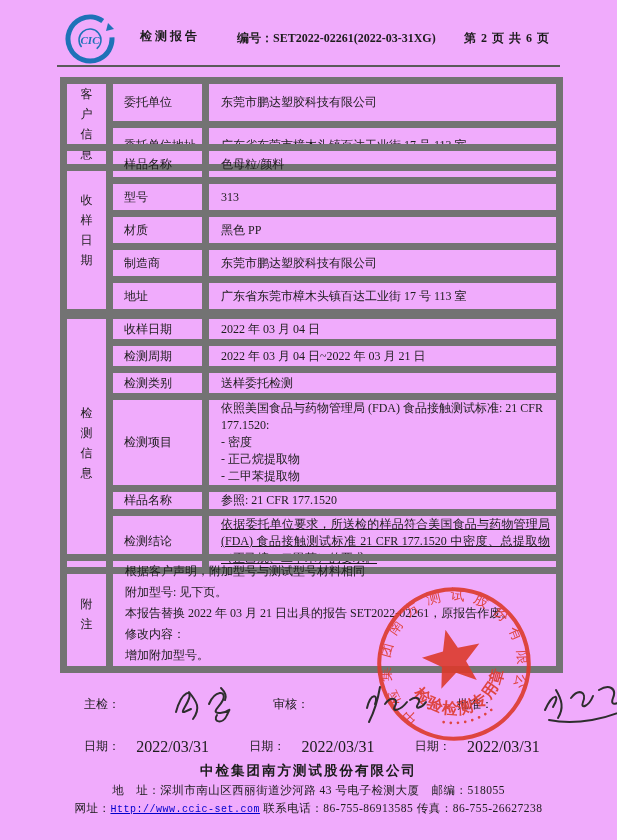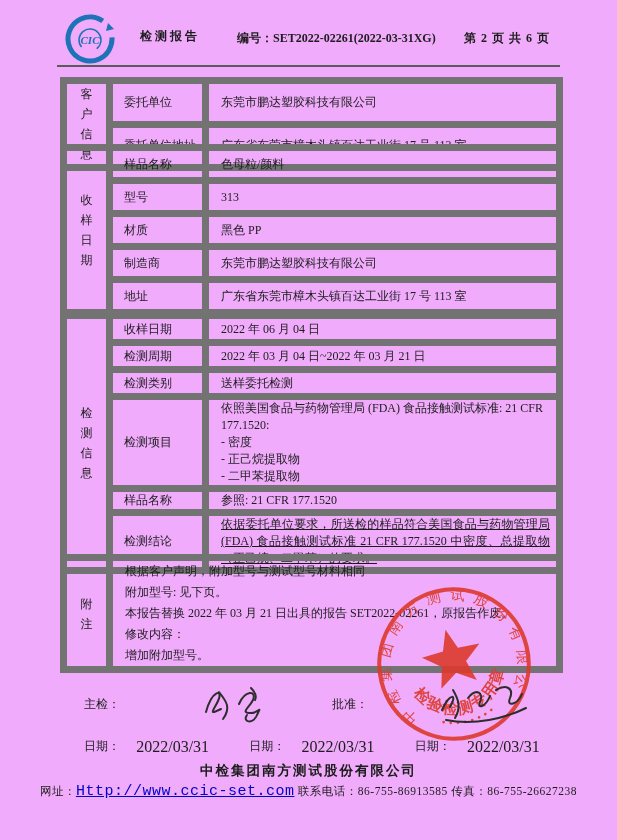--- a/index.html
+++ b/index.html
@@ -31,21 +31,21 @@
   .date-cols{margin-top:8px;}
   .date-col{flex:1;display:flex;align-items:flex-start;}
   .date-val{flex:1;text-align:center;font-size:16px;}
   .sig-svg path{fill:none;stroke:#2d2d2d;stroke-width:2;stroke-linecap:round;stroke-linejoin:round;}
   
   .stamp{left:371px;top:581px;z-index:5;opacity:.9;transform:rotate(-14deg);}
   
   .footer{left:0;top:762px;width:617px;text-align:center;}
   .f-company{font-size:13.5px;font-weight:bold;letter-spacing:2px;}
   .f-line{font-size:11.5px;margin-top:3px;letter-spacing:.5px;}
-  .f-link{color:#0000cc;text-decoration:underline;font-family:"Liberation Mono","DejaVu Sans Mono",monospace;font-size:15px;cursor:pointer;}
+  .f-link{color:#0000cc;text-decoration:underline;font-family:"Liberation Mono","DejaVu Sans Mono",monospace;font-size:10px;cursor:pointer;}
 </style>
 </head>
 <body>
 
 <div class="page">
 
   <svg class="abs" style="left:62px;top:13px;" width="56" height="52" viewBox="0 0 56 52">
     <circle cx="28" cy="26" r="22" fill="none" stroke="#1e72b8" stroke-width="5" stroke-dasharray="118 22" stroke-dashoffset="-8" transform="rotate(-25 28 26)"></circle>
     <path d="M46,10 L52,16 L44,18 Z" fill="#1e72b8"></path>
     <circle cx="28" cy="27" r="11" fill="none" stroke="#1e72b8" stroke-width="1.5" stroke-dasharray="52 18" transform="rotate(140 28 27)"></circle>
@@ -109,21 +109,21 @@
   <table class="rpt abs" style="left:60px;top:312px;">
     <colgroup>
         <col style="width:46px">
         <col style="width:96px">
         <col style="width:354px">
       </colgroup>
     <tbody>
       <tr class="r27">
         <td class="sec" rowspan="6">检测信息</td>
         <td>收样日期</td>
-        <td class="val">2022 年 06 月 04 日</td>
+        <td class="val">2022 年 03 月 04 日</td>
       </tr>
       <tr class="r27">
         <td>检测周期</td>
         <td class="val">2022 年 03 月 04 日~2022 年 03 月 21 日</td>
       </tr>
       <tr class="r27">
         <td>检测类别</td>
         <td class="val">送样委托检测</td>
       </tr>
       <tr class="r85">
@@ -169,20 +169,31 @@
   <div class="abs sig-wrap">
     <div class="sig-cols">
       <div class="sig-col">
         <span class="sig-label">主检：</span>
         <span class="sig-art" aria-label="赵亮">
           <svg class="sig-svg" width="85" height="48" viewBox="0 0 85 48">
             <path d="M12,32 C18,10 30,8 24,21 C20,30 13,36 27,29"></path>
             <path d="M25,12 C33,22 37,28 29,39"></path>
             <path d="M45,24 C51,10 63,10 59,20 C55,28 47,32 55,33 C65,34 68,24 63,35 C59,45 48,42 53,35"></path>
             <path d="M57,8 C61,12 63,16 61,20"></path>
+          </svg>
+        </span>
+      </div>
+      <div class="sig-col">
+        <span class="sig-label">审核：</span>
+        <span class="sig-art" aria-label="肖飞东">
+          <svg class="sig-svg" width="80" height="45" viewBox="0 0 80 45">
+            <path d="M14,26 C18,10 26,12 22,22"></path>
+            <path d="M27,5 C25,17 21,30 16,40"></path>
+            <path d="M32,22 C38,14 46,16 42,24 C38,31 48,28 54,20"></path>
+            <path d="M57,18 C63,14 69,16 65,22 C61,28 69,26 73,20"></path>
           </svg>
         </span>
       </div>
       <div class="sig-col">
         <span class="sig-label">批准：</span>
         <span class="sig-art" aria-label="徐鹏">
           <svg class="sig-svg" width="100" height="48" viewBox="0 0 100 48">
             <path d="M8,30 C16,12 24,14 16,27"></path>
             <path d="M19,10 C25,20 27,28 21,38"></path>
             <path d="M34,18 C42,8 50,12 46,22 C43,30 52,26 56,16"></path>
@@ -229,17 +240,20 @@
       <circle cx="77.0" cy="136.8" r="1.3"></circle>
         <circle cx="70.0" cy="135.9" r="1.3"></circle>
       <circle cx="63.3" cy="134.3" r="1.3"></circle>
         <circle cx="56.8" cy="131.9" r="1.3"></circle>
     </g>
   </svg>
 
   <div class="abs footer">
     <div class="f-company">中检集团南方测试股份有限公司</div>
     <div class="f-line">
+      <span>地　址：</span><span>深圳市南山区西丽街道沙河路 43 号电子检测大厦</span><span>　邮编：</span><span>518055</span>
+    </div>
+    <div class="f-line">
       <span>网址：</span><a class="f-link">Http://www.ccic-set.com</a><span> 联系电话：</span><span>86-755-86913585</span><span> 传真：</span><span>86-755-26627238</span>
     </div>
   </div>
 
 </div>
 
 </body></html>

